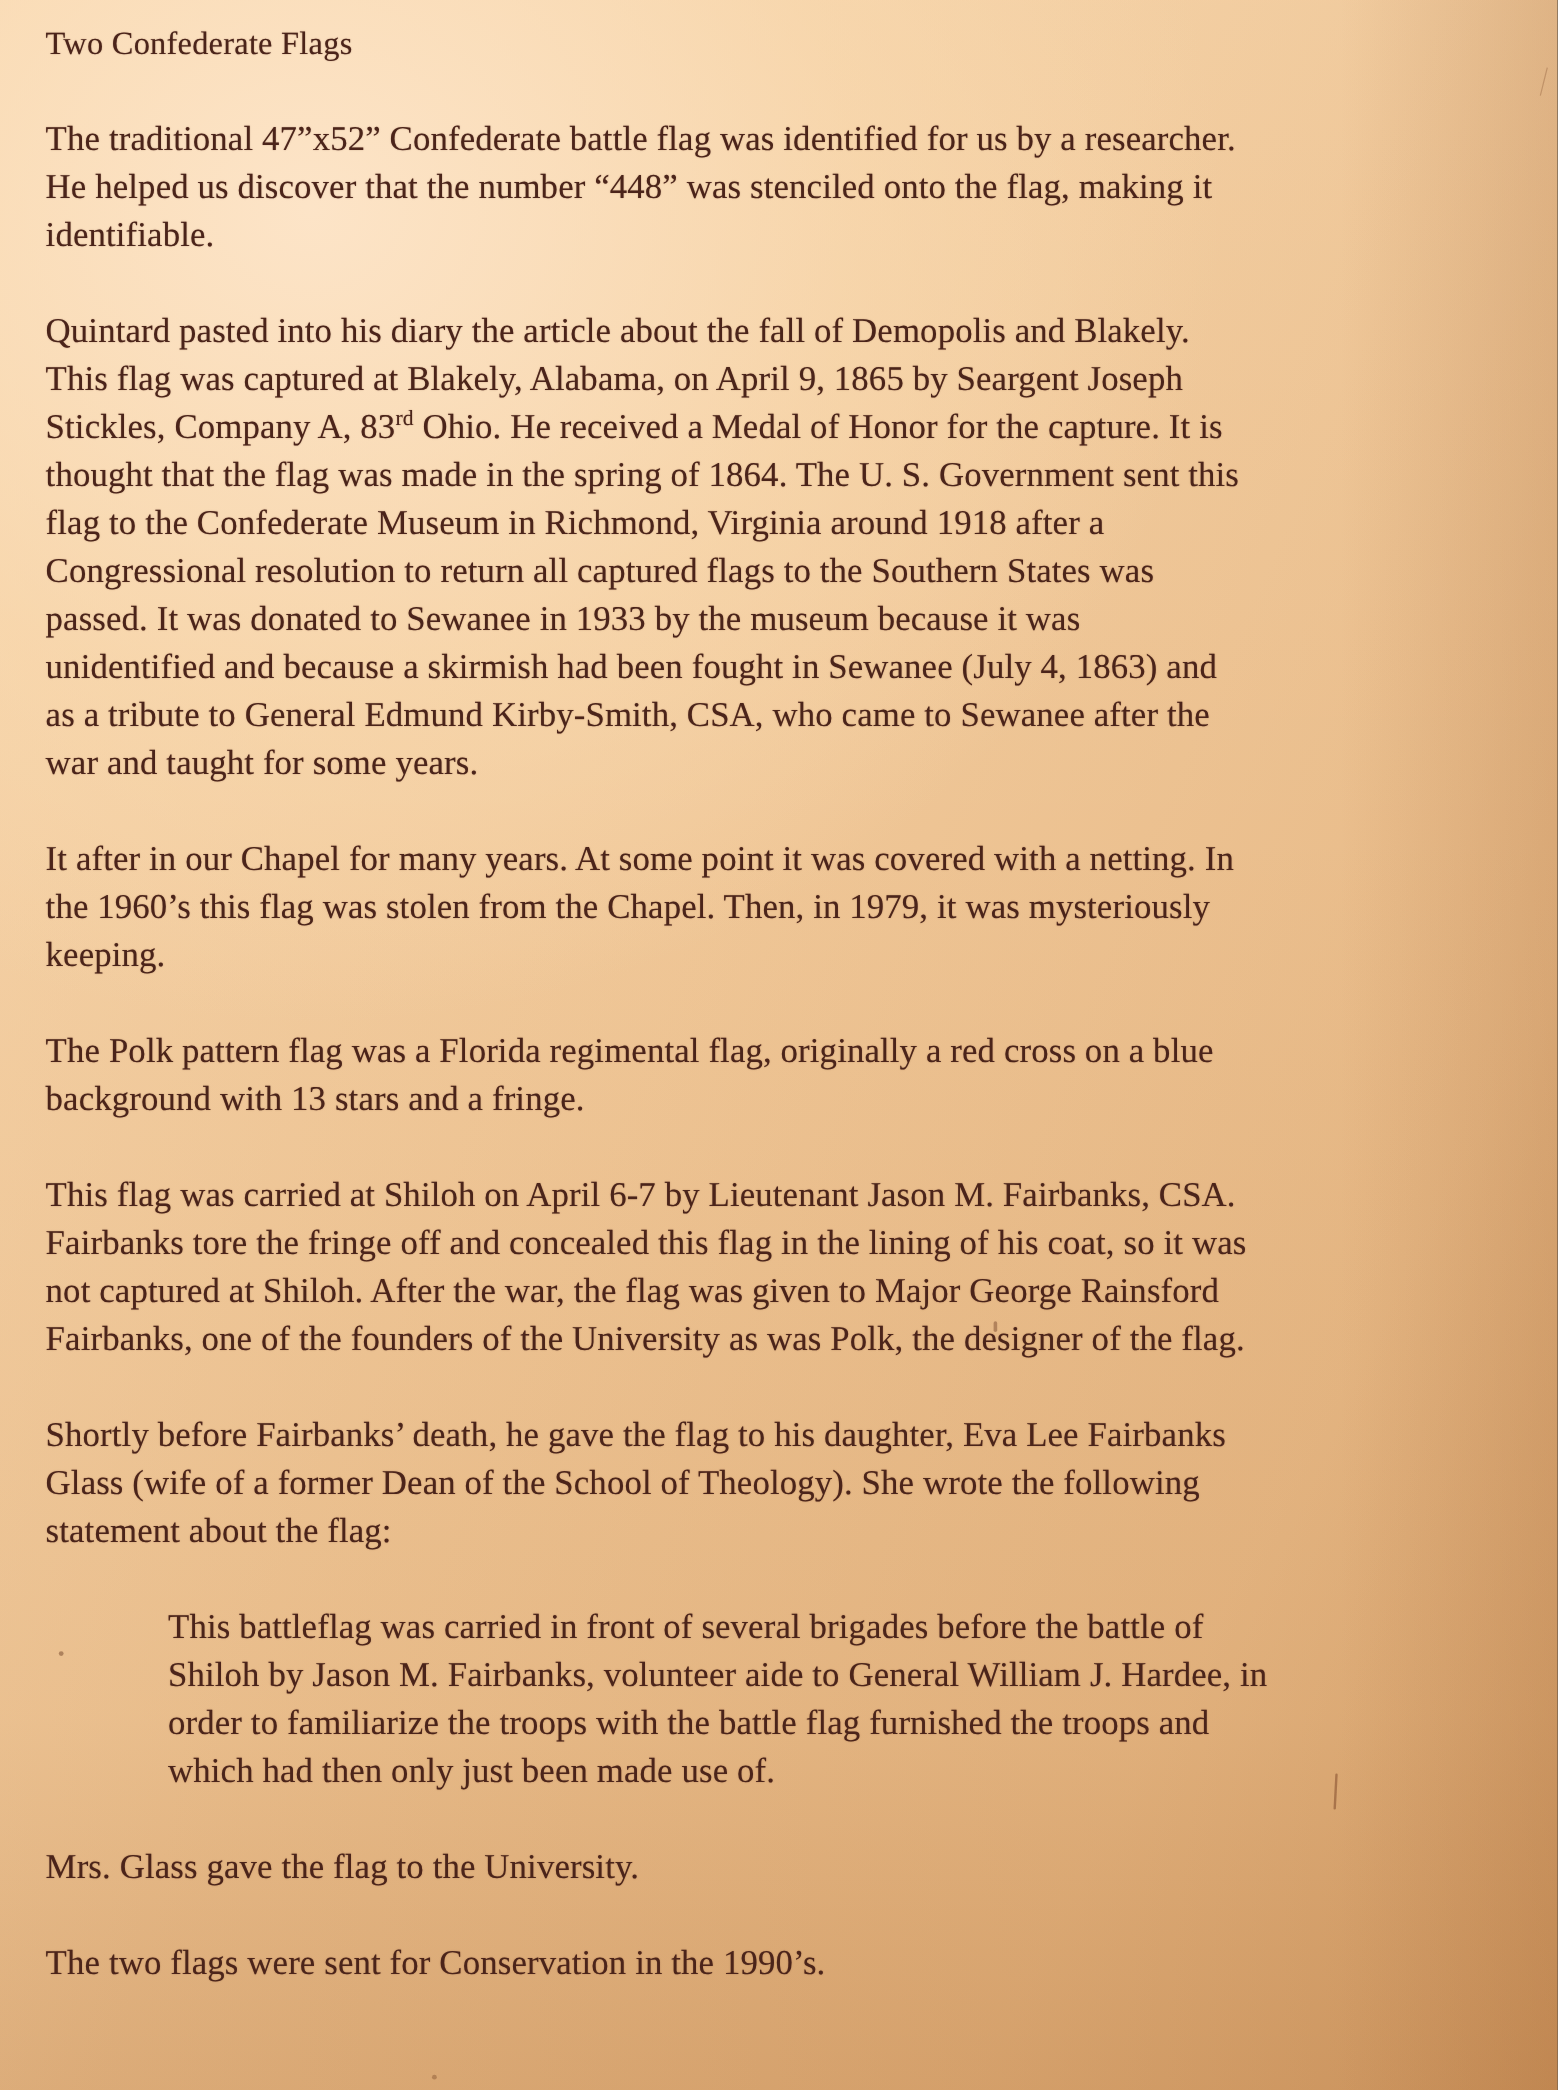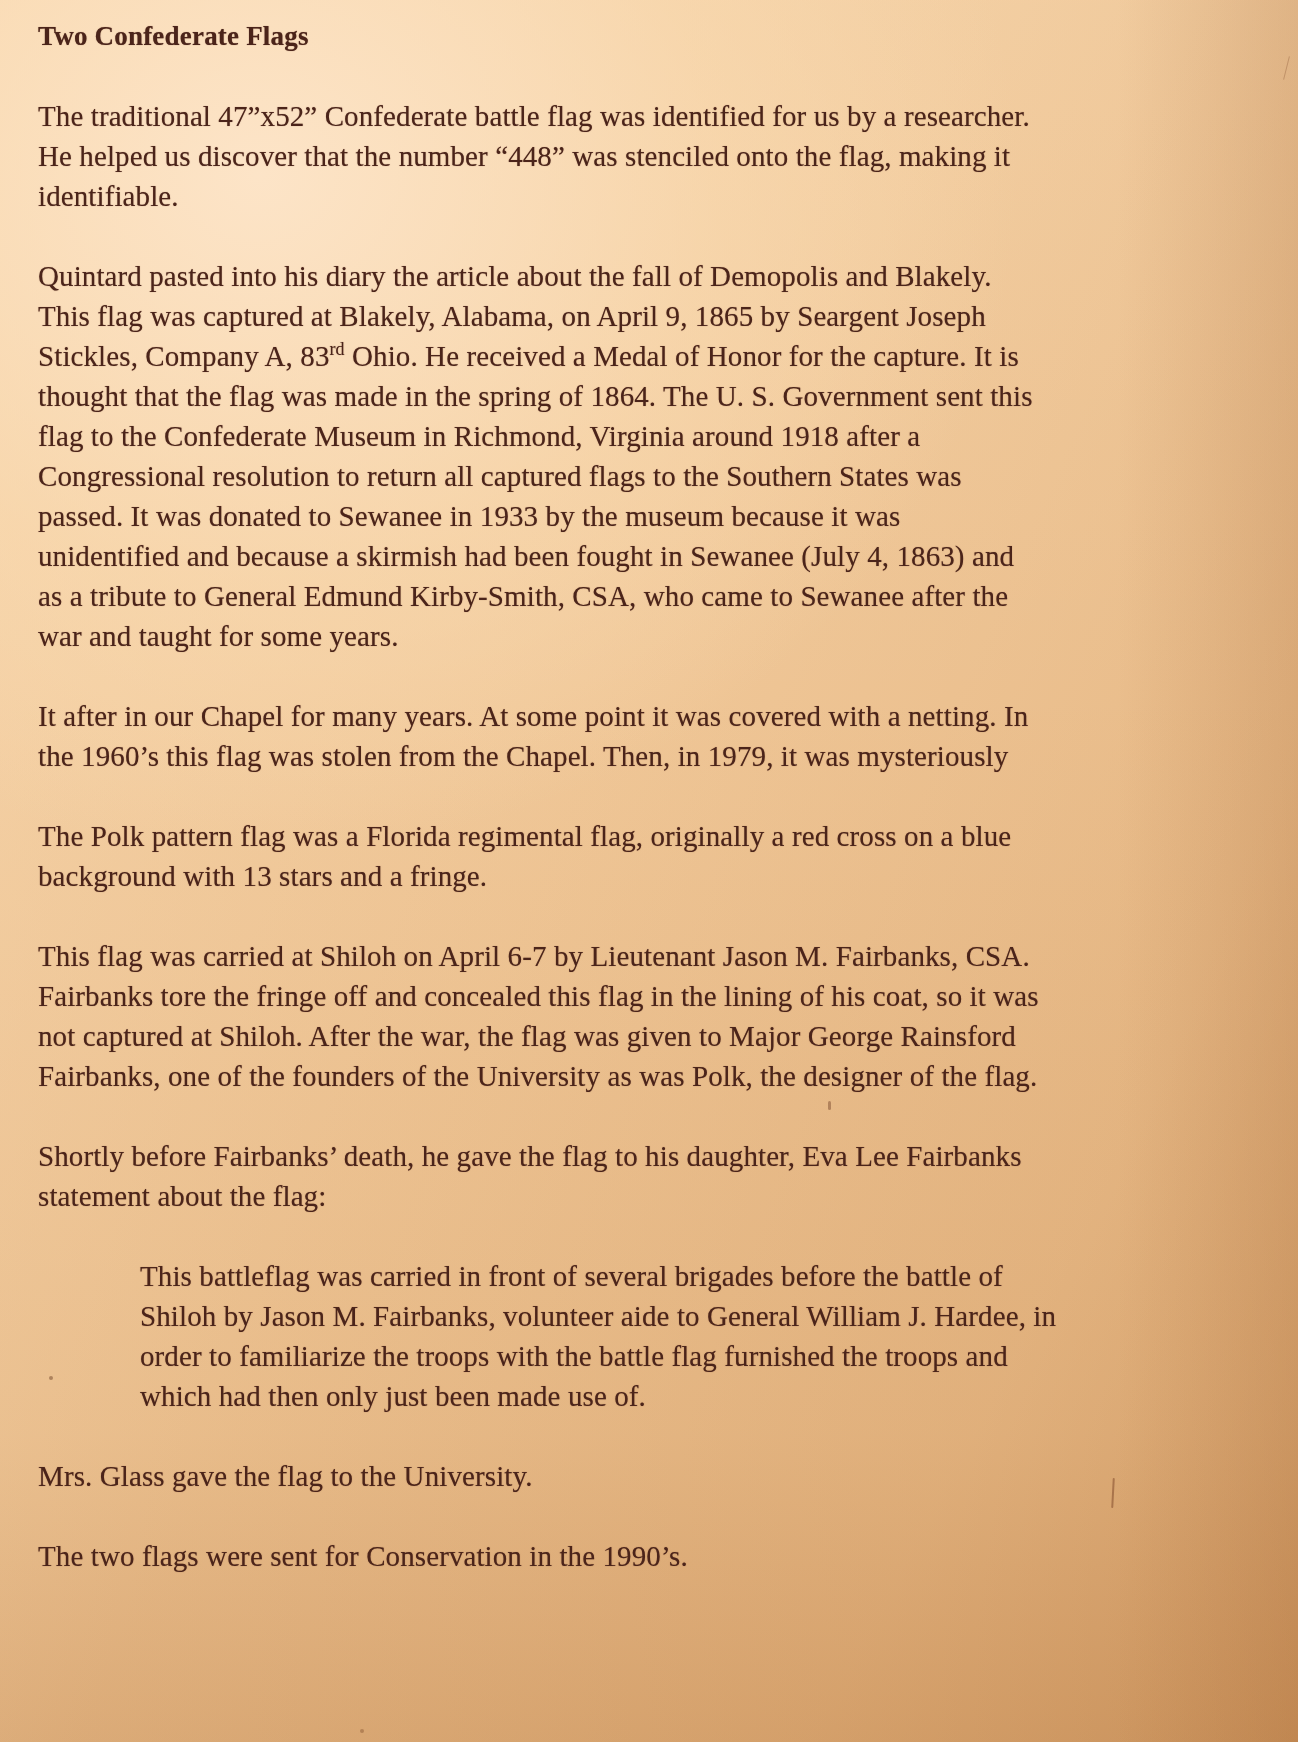--- a/index.html
+++ b/index.html
@@ -21,21 +21,20 @@
     position:absolute;
     left:38px;top:16px;
     width:1228px;
   }
   .title{
     font-size:27px;
     line-height:40px;
     margin:0 0 40px 0;
     letter-spacing:0.2px;
     text-shadow:0 0 1px rgba(88,42,26,0.55);
-    font-weight:bold;
   }
   .para{
     font-size:29px;
     line-height:40px;
     margin:16px 0 40px 0;
     letter-spacing:0.1px;
     text-shadow:0 0 1px rgba(88,42,26,0.5);
   }
   .para .line{white-space:nowrap;}
   .para.blockquote{margin-left:102px;}
@@ -70,36 +69,38 @@
         <div class="line"><span>Congressional resolution to return all captured flags to the Southern States was</span></div>
         <div class="line"><span>passed. It was donated to Sewanee in 1933 by the museum because it was</span></div>
         <div class="line"><span>unidentified and because a skirmish had been fought in Sewanee (July 4, 1863) and</span></div>
         <div class="line"><span>as a tribute to General Edmund Kirby-Smith, CSA, who came to Sewanee after the</span></div>
         <div class="line"><span>war and taught for some years.</span></div>
       </div>
 
     <div class="para">
         <div class="line"><span>It after in our Chapel for many years. At some point it was covered with a netting. In</span></div>
         <div class="line"><span>the 1960’s this flag was stolen from the Chapel. Then, in 1979, it was mysteriously</span></div>
+        <div class="line"><span>keeping.</span></div>
       </div>
 
     <div class="para">
         <div class="line"><span>The Polk pattern flag was a Florida regimental flag, originally a red cross on a blue</span></div>
         <div class="line"><span>background with 13 stars and a fringe.</span></div>
       </div>
 
     <div class="para">
         <div class="line"><span>This flag was carried at Shiloh on April 6-7 by Lieutenant Jason M. Fairbanks, CSA.</span></div>
         <div class="line"><span>Fairbanks tore the fringe off and concealed this flag in the lining of his coat, so it was</span></div>
         <div class="line"><span>not captured at Shiloh. After the war, the flag was given to Major George Rainsford</span></div>
         <div class="line"><span>Fairbanks, one of the founders of the University as was Polk, the designer of the flag.</span></div>
       </div>
 
     <div class="para">
         <div class="line"><span>Shortly before Fairbanks’ death, he gave the flag to his daughter, Eva Lee Fairbanks</span></div>
+        <div class="line"><span>Glass (wife of a former Dean of the School of Theology). She wrote the following</span></div>
         <div class="line"><span>statement about the flag:</span></div>
       </div>
 
     <div class="para blockquote">
         <div class="line"><span>This battleflag was carried in front of several brigades before the battle of</span></div>
         <div class="line"><span>Shiloh by Jason M. Fairbanks, volunteer aide to General William J. Hardee, in</span></div>
         <div class="line"><span>order to familiarize the troops with the battle flag furnished the troops and</span></div>
         <div class="line"><span>which had then only just been made use of.</span></div>
       </div>
 

